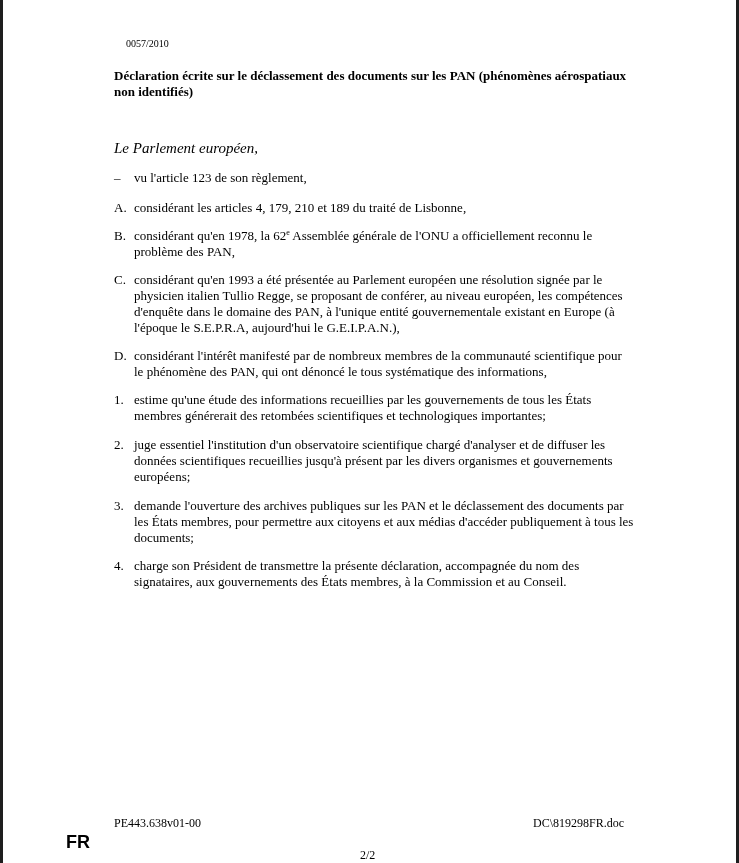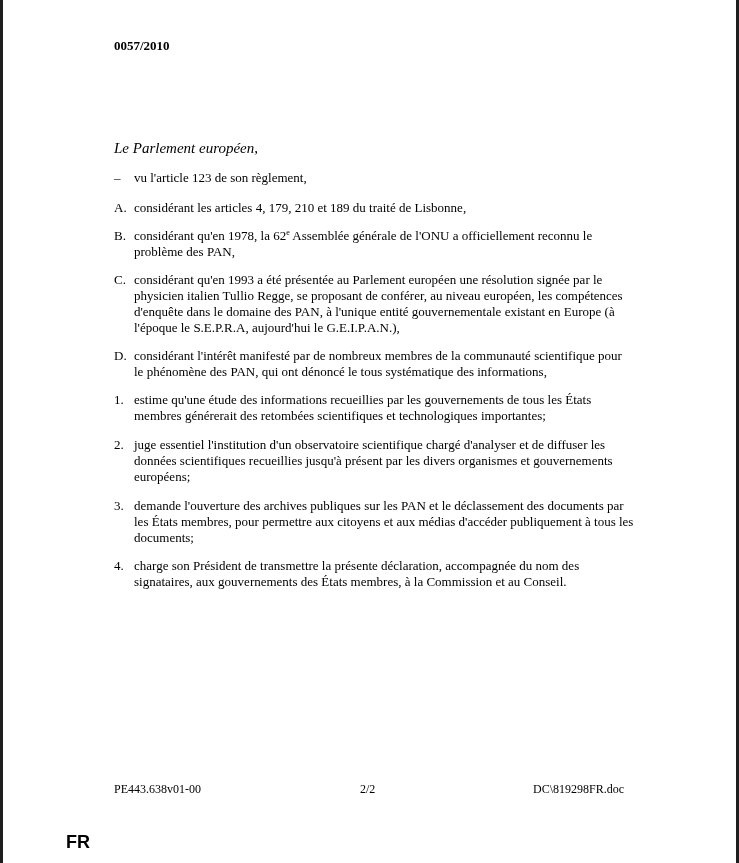--- a/index.html
+++ b/index.html
@@ -6,42 +6,43 @@
     body {
       width: 739px; height: 863px; overflow: hidden;
       background: #ffffff; position: relative;
       font-family: "Liberation Serif", "DejaVu Serif", serif;
       color: #000;
     }
     .frame-left { position: absolute; left: 0; top: 0; width: 3px; height: 863px; background: #1e1e1e; }
     .frame-right { position: absolute; left: 736px; top: 0; width: 3px; height: 863px; background: #1e1e1e; }
     .page { position: absolute; left: 0; top: 0; width: 736px; height: 863px; }
     .abs { position: absolute; }
-    .doc-number { left: 114px; top: 38px; font-size: 13px; font-weight: bold; }
+    .doc-number { left: 126px; top: 38px; font-size: 10px; font-weight: normal; }
     .doc-title { left: 114px; top: 68px; width: 520px; font-size: 13px; font-weight: bold; line-height: 16px; }
     .preamble { left: 114px; top: 140px; font-size: 15px; font-style: italic; }
     .item { position: absolute; left: 114px; width: 520px; font-size: 13px; line-height: 16px; display: flex; }
     .item .mark { width: 20px; flex: 0 0 20px; }
     .item .txt { flex: 1; }
     .dash .mark { width: 20px; flex: 0 0 20px; padding-left: 0; }
     sup { font-size: 8px; vertical-align: 5px; line-height: 0; }
-    .footer { font-size: 12px; top: 782px; }
+    .footer { font-size: 12px; top: 816px; }
     .f-left { left: 114px; }
-    .f-center { left: 360px; }
+    .f-center { left: 360px; margin-top: 32px; }
     .f-right { left: 533px; text-align: center; }
     .lang { left: 66px; top: 832px; font-family: "Liberation Sans", "DejaVu Sans", sans-serif; font-weight: bold; font-size: 18px; letter-spacing: 0px; }
   </style>
 </head>
 <body>
 
 <div class="frame-left"></div>
 <div class="frame-right"></div>
 
 <div class="page">
   <div class="abs doc-number">0057/2010</div>
+  <div class="abs doc-title">Déclaration écrite sur le déclassement des documents sur les PAN (phénomènes aérospatiaux non identifiés)</div>
   <div class="abs preamble">Le Parlement européen,</div>
 
   <div class="item dash" style="top:170px">
     <span class="mark">–</span>
     <span class="txt">vu l'article 123 de son règlement,</span>
   </div>
 
   <div class="item" style="top:200px">
     <span class="mark">A.</span>
     <span class="txt">considérant les articles 4, 179, 210 et 189 du traité de Lisbonne,</span>

